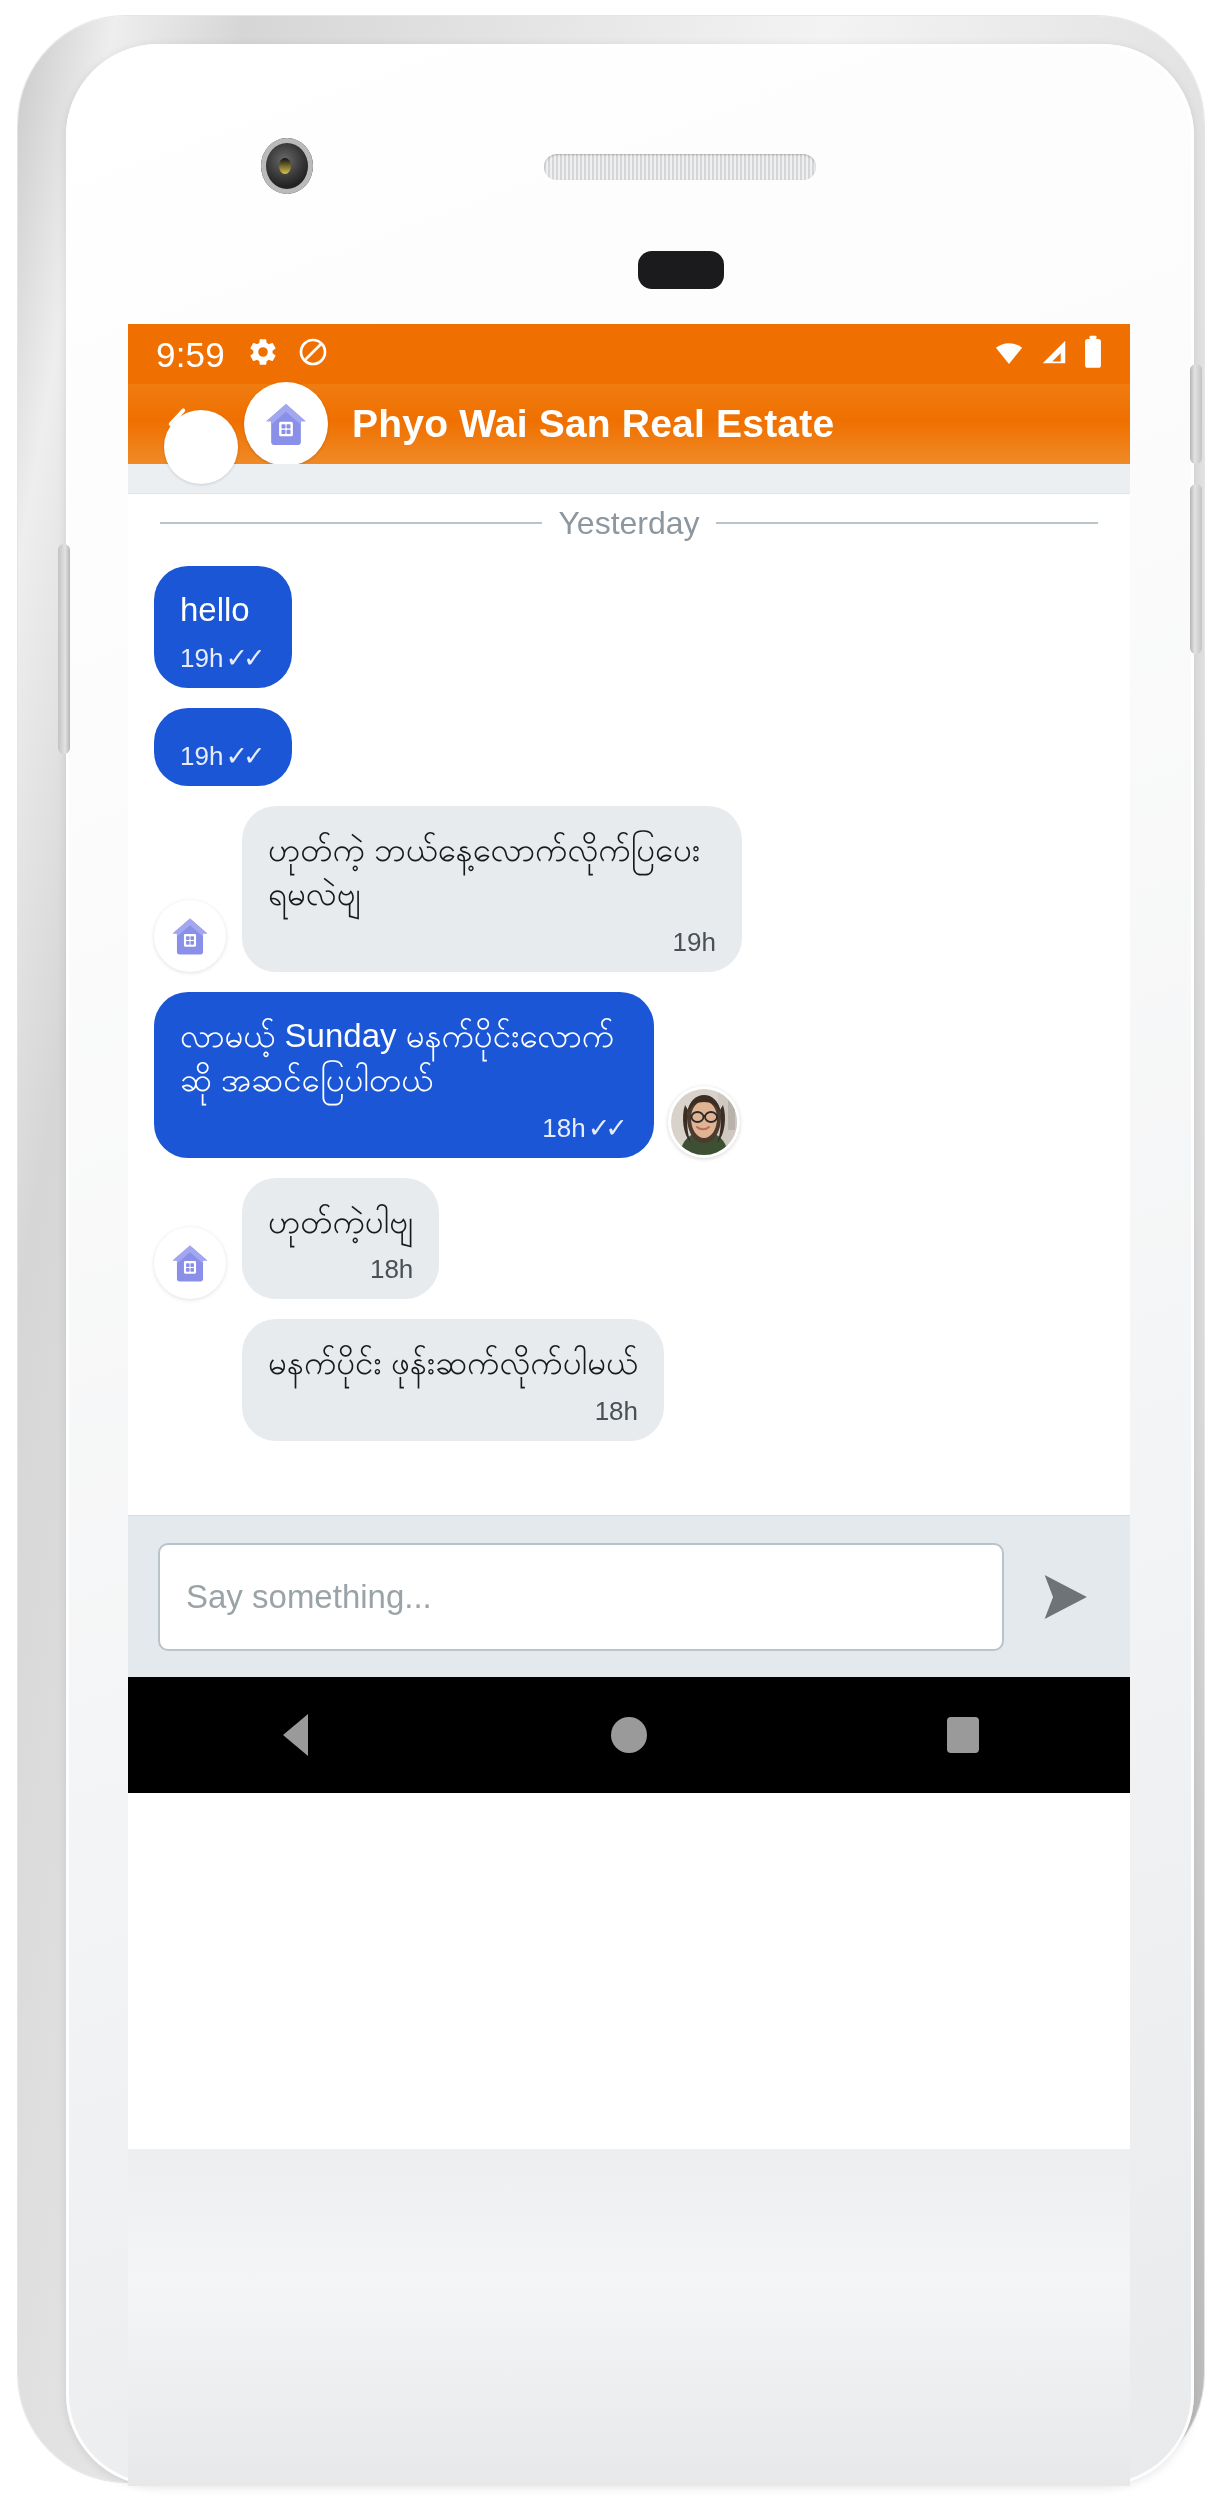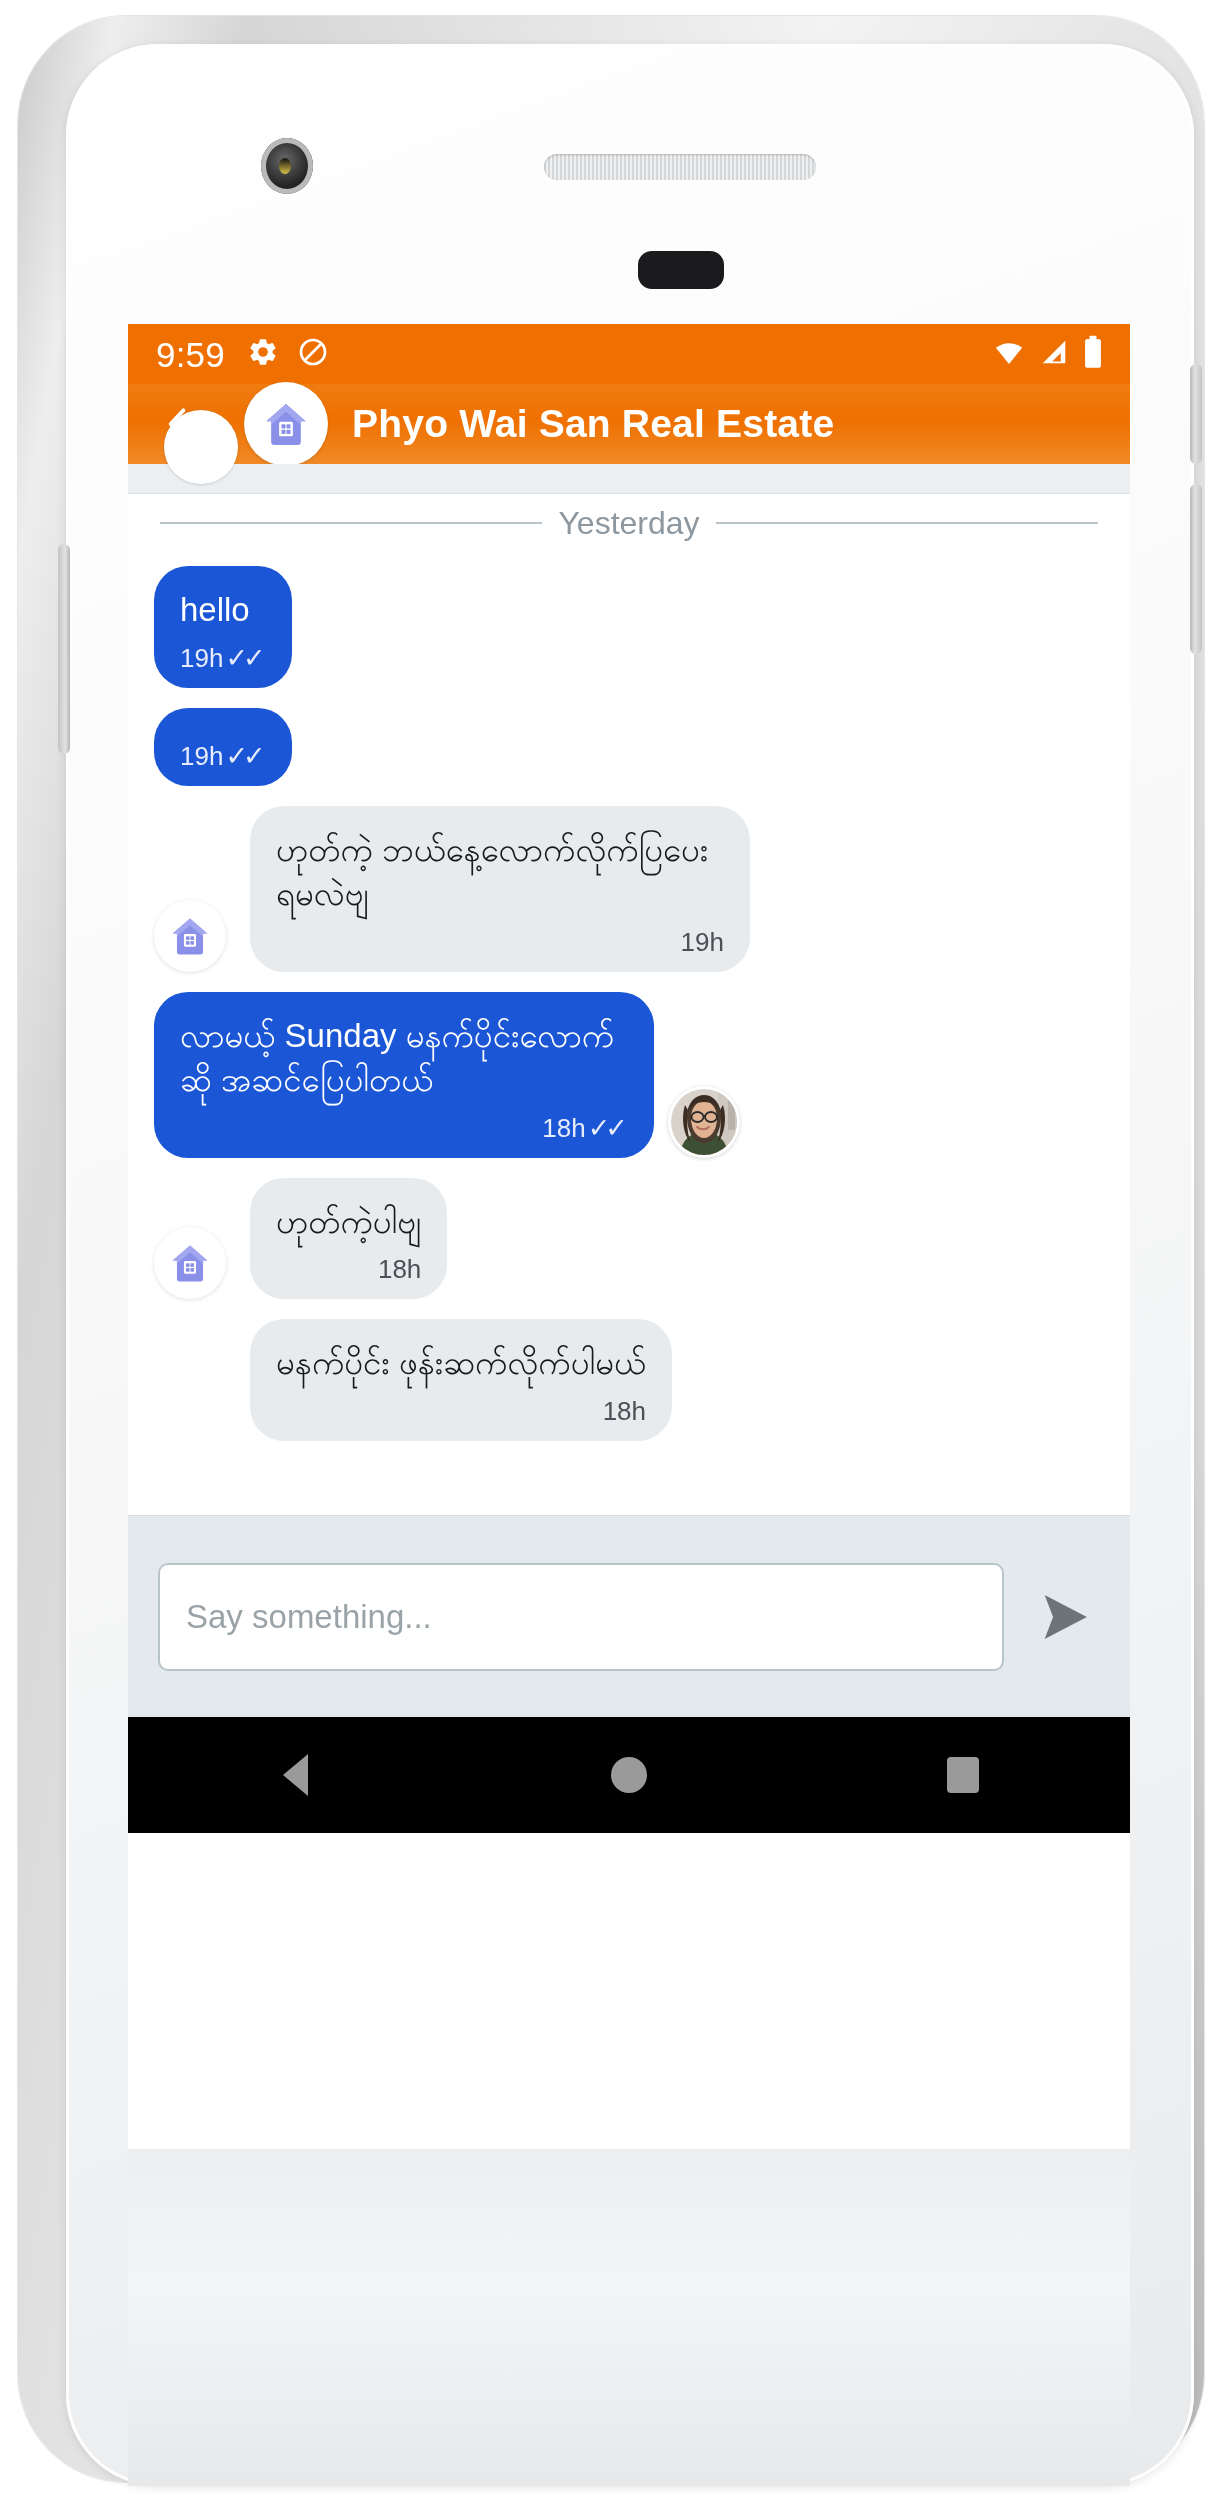--- a/index.html
+++ b/index.html
@@ -117,33 +117,33 @@
     display:flex; align-items:center; justify-content:center; overflow:hidden;
   }
   .side-avatar.house{ background:#fff; box-shadow:0 1px 4px rgba(0,0,0,.12); }
   .side-avatar.photo{ background:#fff; box-shadow:0 1px 4px rgba(0,0,0,.16); margin-left:14px; }
   .avatar-slot{ width:72px; flex:0 0 auto; }
 
   .bubble{
     max-width:500px; border-radius:34px; padding:22px 26px 14px 26px; position:relative;
   }
   .bubble.out{ background:#1a56d6; color:#ffffff; }
-  .bubble.in{ background:#e8ebee; color:#17191c; margin-left:24px; }
+  .bubble.in{ background:#e8ebee; color:#17191c; margin-left:16px; }
   .bubble .txt{ font-size:33px; line-height:1.34; word-wrap:break-word; }
   .bubble .meta{
     font-size:26px; text-align:right; margin-top:10px; display:flex;
     justify-content:flex-end; align-items:center; gap:2px;
   }
   .bubble.out .meta{ color:#e6ecfb; }
   .bubble.in .meta{ color:#4a5055; }
   .ticks{ font-size:27px; letter-spacing:-5px; padding-right:5px; }
 
   
   .composer{
-    height:202px; background:#e3e9ec; display:flex; align-items:center;
+    height:162px; background:#e3e9ec; display:flex; align-items:center;
     padding:0 26px 0 30px; gap:22px; border-top:1px solid #d7dde0;
   }
   .composer input{
     flex:1; height:108px; border-radius:10px; border:2px solid #b8c4c9;
     background:#ffffff; padding:0 26px; font-size:33px; color:#2a2e31;
     font-family:"Liberation Sans","DejaVu Sans",sans-serif; outline:none;
   }
   .composer input::placeholder{ color:#9aa3a8; }
   .send-btn{
     width:78px; height:78px; display:flex; align-items:center; justify-content:center;

